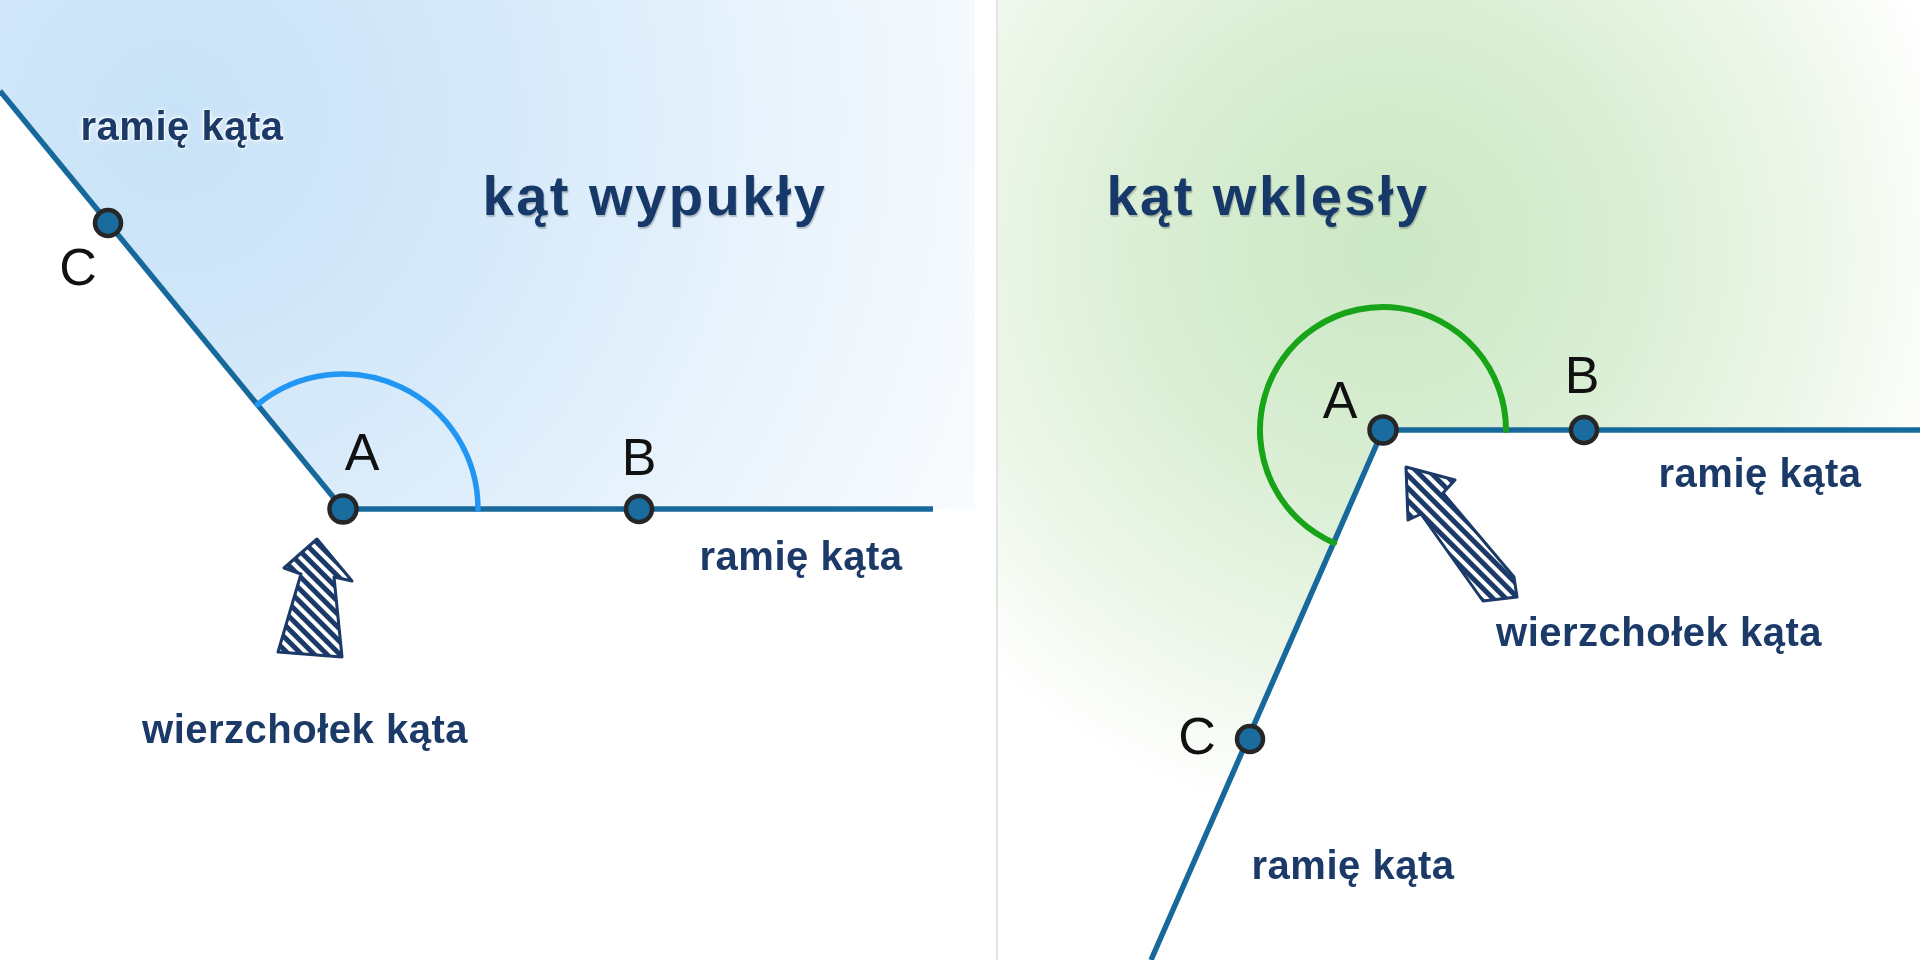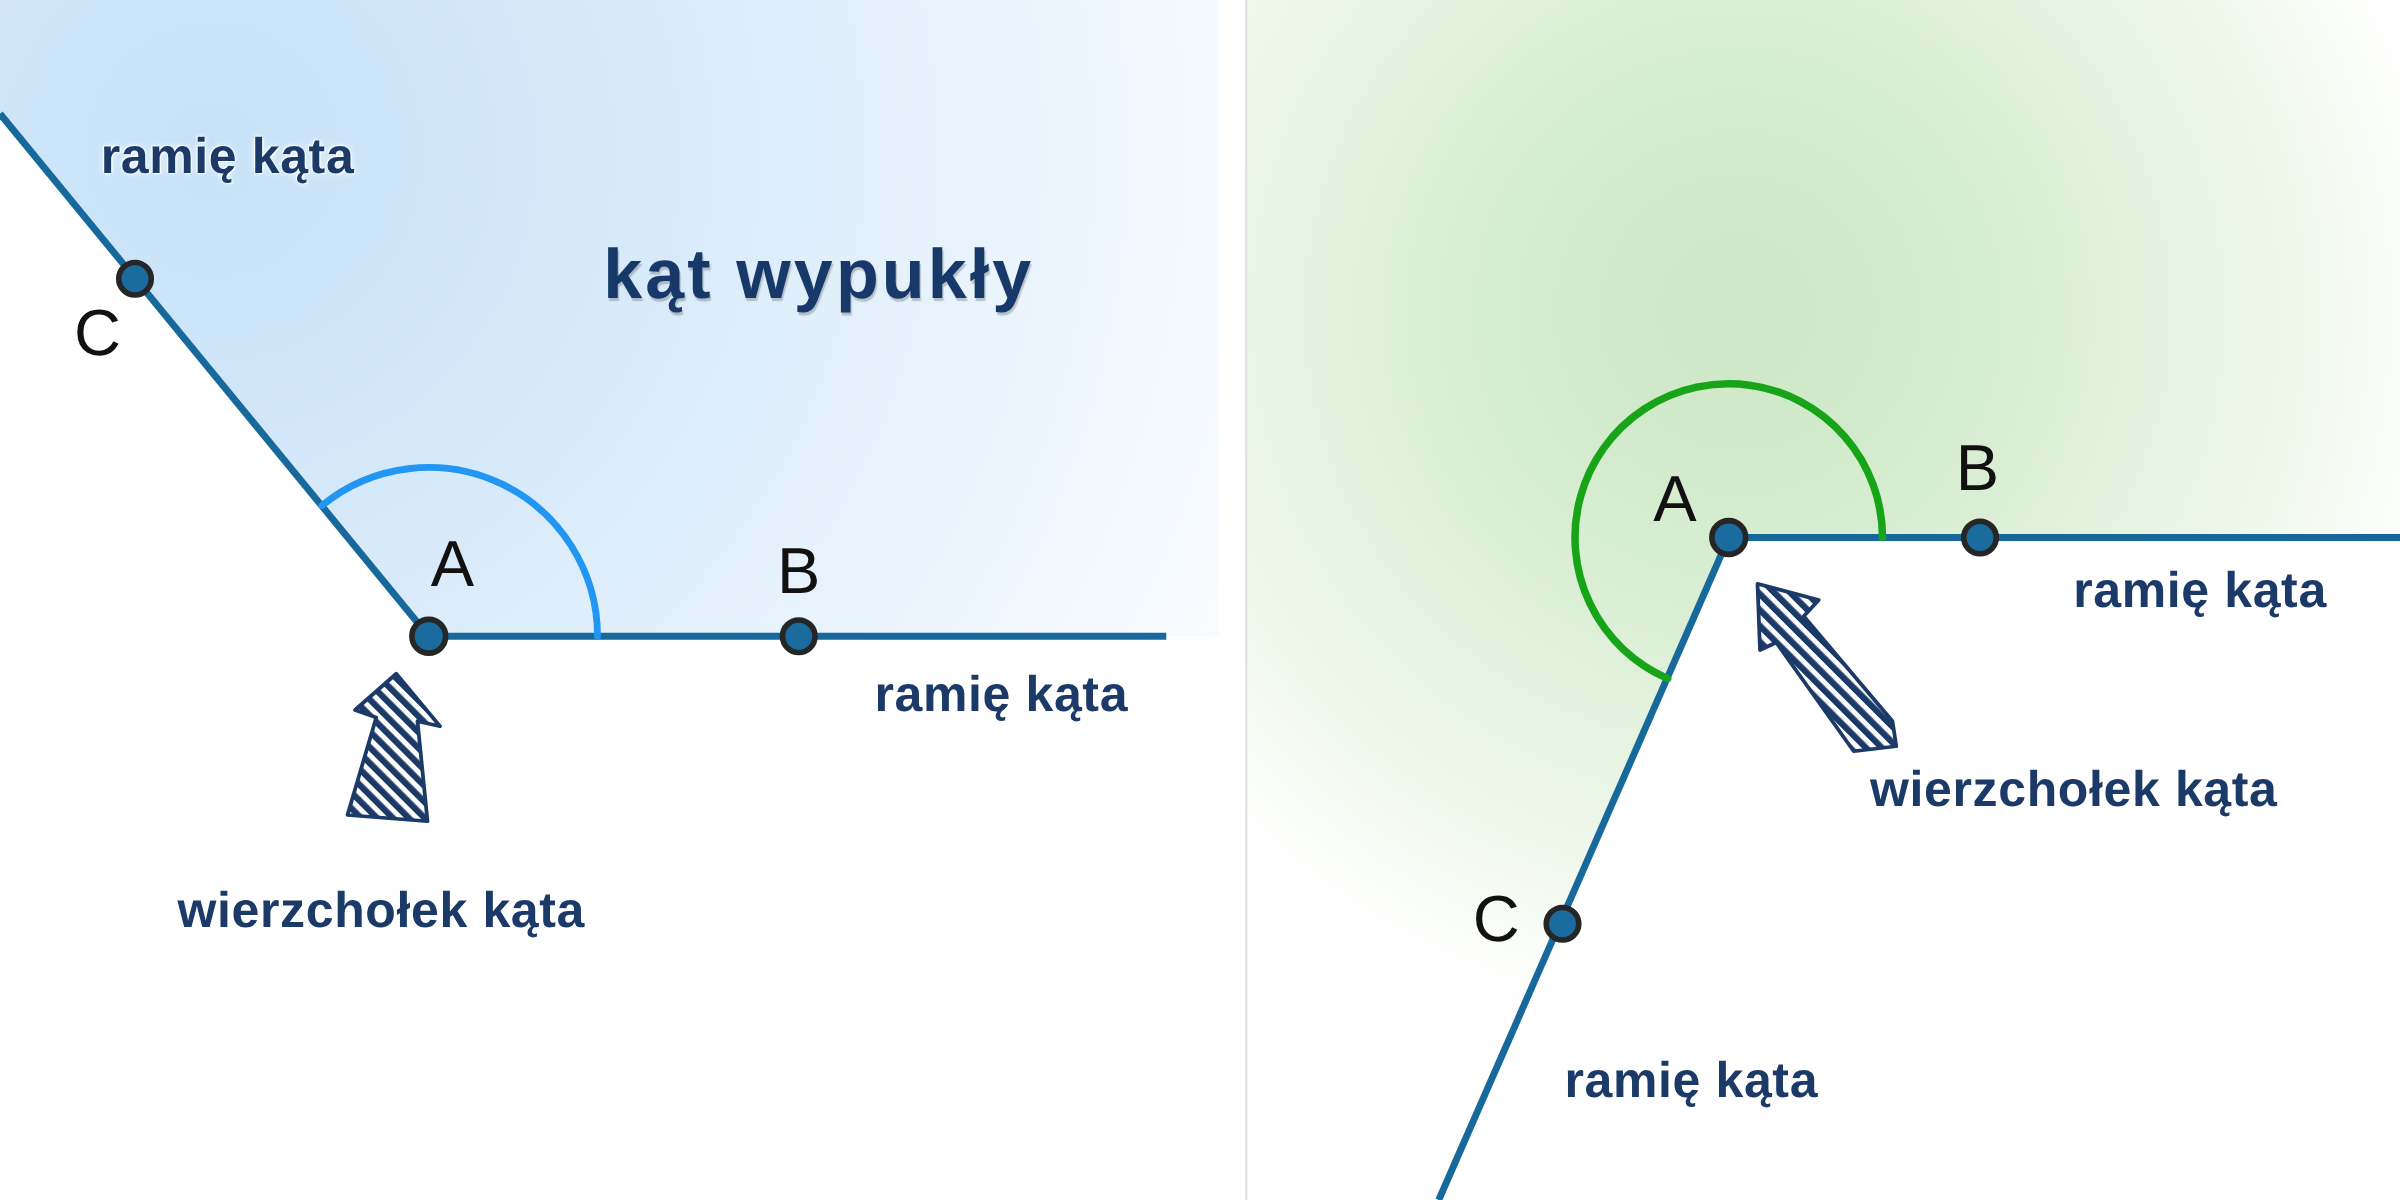--- a/index.html
+++ b/index.html
@@ -23,21 +23,20 @@
   }
   .ttl{
     position:absolute;
     transform:translate(-50%,-50%);
     font-weight:700;
     font-size:56px;
     letter-spacing:2.5px;
     color:#17396a;
     white-space:nowrap;
     text-shadow:1px 2px 1px rgba(40,40,40,.25);
-    margin-top:24px;
   }
   .pt{
     position:absolute;
     transform:translate(-50%,-50%);
     font-weight:400;
     font-size:52px;
     color:#111111;
     white-space:nowrap;
   }
 </style>
@@ -97,20 +96,21 @@
   </svg>
 
   <div class="ttl" style="left:655px;top:195px">kąt wypukły</div>
   <div class="lbl" style="left:182px;top:126px">ramię kąta</div>
   <div class="lbl" style="left:801px;top:556px">ramię kąta</div>
   <div class="lbl" style="left:305px;top:729px">wierzchołek kąta</div>
   <div class="pt" style="left:78px;top:267px">C</div>
   <div class="pt" style="left:362px;top:452px">A</div>
   <div class="pt" style="left:639px;top:457px">B</div>
 
+  <div class="ttl" style="left:1268px;top:195px">kąt wklęsły</div>
   <div class="lbl" style="left:1760px;top:473px">ramię kąta</div>
   <div class="lbl" style="left:1659px;top:632px">wierzchołek kąta</div>
   <div class="lbl" style="left:1353px;top:865px">ramię kąta</div>
   <div class="pt" style="left:1340px;top:400px">A</div>
   <div class="pt" style="left:1582px;top:375px">B</div>
   <div class="pt" style="left:1197px;top:736px">C</div>
 
 </div>
 
 </body></html>

